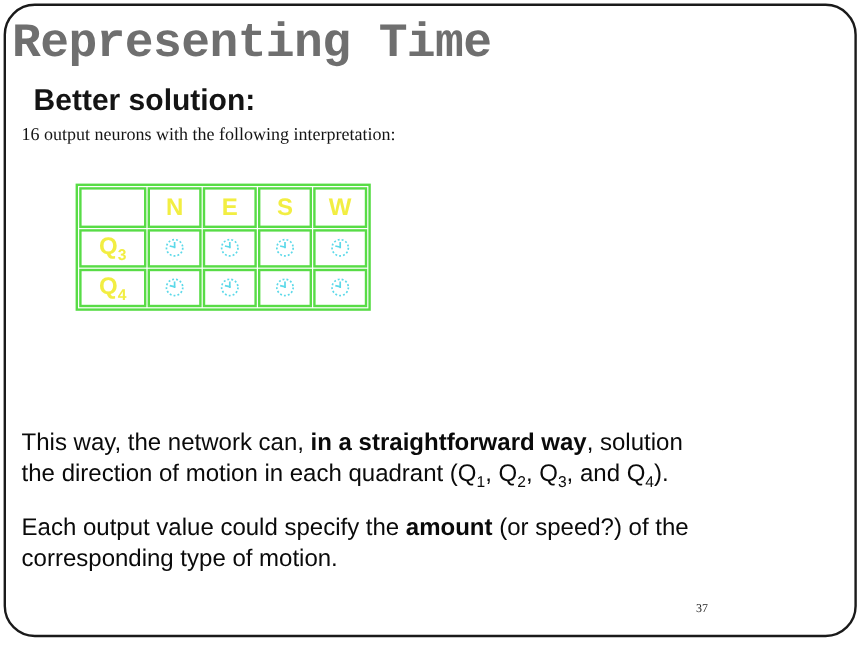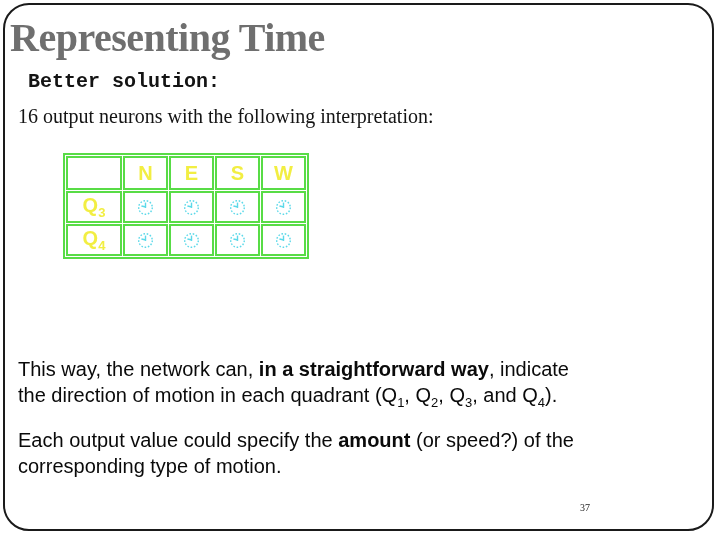--- a/index.html
+++ b/index.html
@@ -7,35 +7,35 @@
   body { position: relative; font-family: "Liberation Sans", sans-serif; color: #000; }
 
   .slide-border {
     position: absolute; left: 3px; top: 3px; width: 711px; height: 528px;
     border: 2px solid #1a1a1a; border-radius: 26px; background: transparent;
     pointer-events: none;
   }
 
   .title {
     position: absolute; left: 10px; top: 17px;
-    font-family: Liberation Serif, serif;
+    font-family: Liberation Mono, monospace;
     font-weight: bold; font-size: 40px; line-height: 1.05;
     color: #6f6f6f; letter-spacing: -0.5px;
   }
 
   .subtitle {
     position: absolute; left: 28px; top: 70px;
-    font-family: Liberation Mono, monospace;
-    font-weight: bold; font-size: 20px; color: #141414;
+    font-family: Liberation Sans, sans-serif;
+    font-weight: bold; font-size: 25px; color: #141414;
   }
 
   .intro {
     position: absolute; left: 18px; top: 105px;
     font-family: "Liberation Serif", serif;
-    font-size: 20px; color: #141414;
+    font-size: 15px; color: #141414;
   }
 
   table.interp {
     position: absolute; left: 63px; top: 153px;
     border-collapse: separate; border-spacing: 1px;
     border: 2px solid #58dc46; background: #fff;
   }
   table.interp td {
     border: 2px solid #58dc46; background: #fff;
     text-align: center; vertical-align: middle;
@@ -125,17 +125,17 @@
     <td><svg class="clock" viewBox="-9 -9 18 18">
             <use href="#clockglyph"></use>
           </svg></td>
     <td><svg class="clock" viewBox="-9 -9 18 18">
             <use href="#clockglyph"></use>
           </svg></td>
   </tr>
 </tbody>
   </table>
 
-<div class="para" id="paragraph1"><span>This way, the network can, </span><span style="font-weight: bold;">in a straightforward way</span><span>, indicate</span><br><span>the direction of motion in each quadrant (Q</span><sub>1</sub><span>, Q</span><sub>2</sub><span>, Q</span><sub>3</sub><span>, and Q</span><sub>4</sub><span>).</span></div>
+<div class="para" id="paragraph1"><span>This way, the network can, </span><span style="font-weight: bold;">in a straightforward way</span><span>, solution</span><br><span>the direction of motion in each quadrant (Q</span><sub>1</sub><span>, Q</span><sub>2</sub><span>, Q</span><sub>3</sub><span>, and Q</span><sub>4</sub><span>).</span></div>
 
 <div class="para" id="paragraph2"><span>Each output value could specify the </span><span style="font-weight: bold;">amount</span><span> (or </span><span style="font-weight: normal;">speed</span><span>?) of the</span><br><span>corresponding type of motion.</span></div>
 
 <div class="page-number">37</div>
 
 </body></html>

